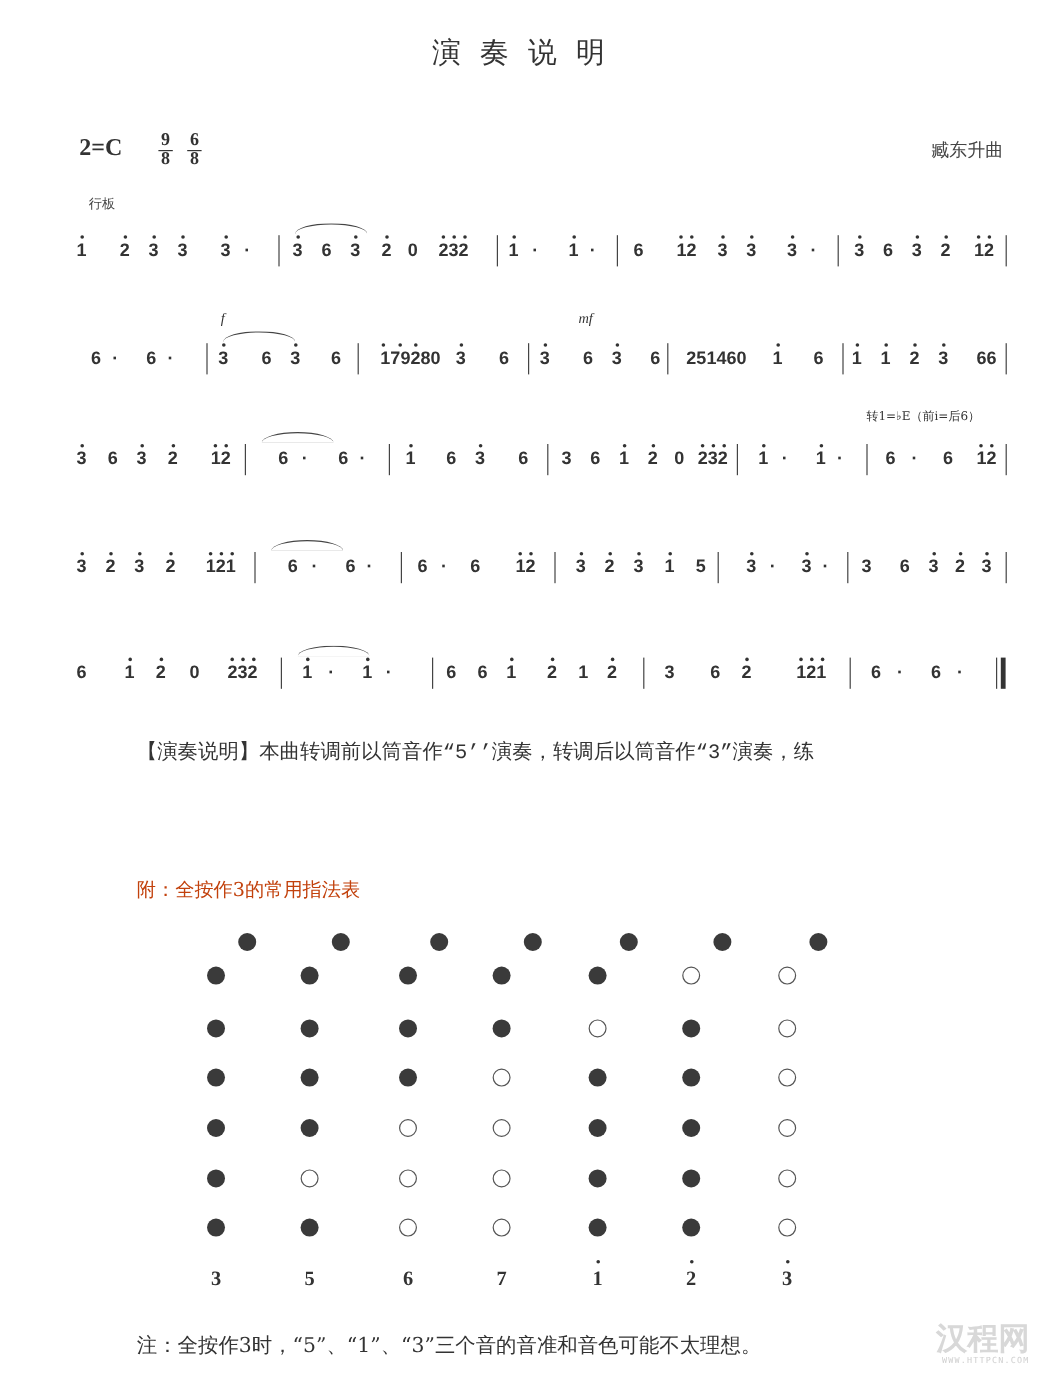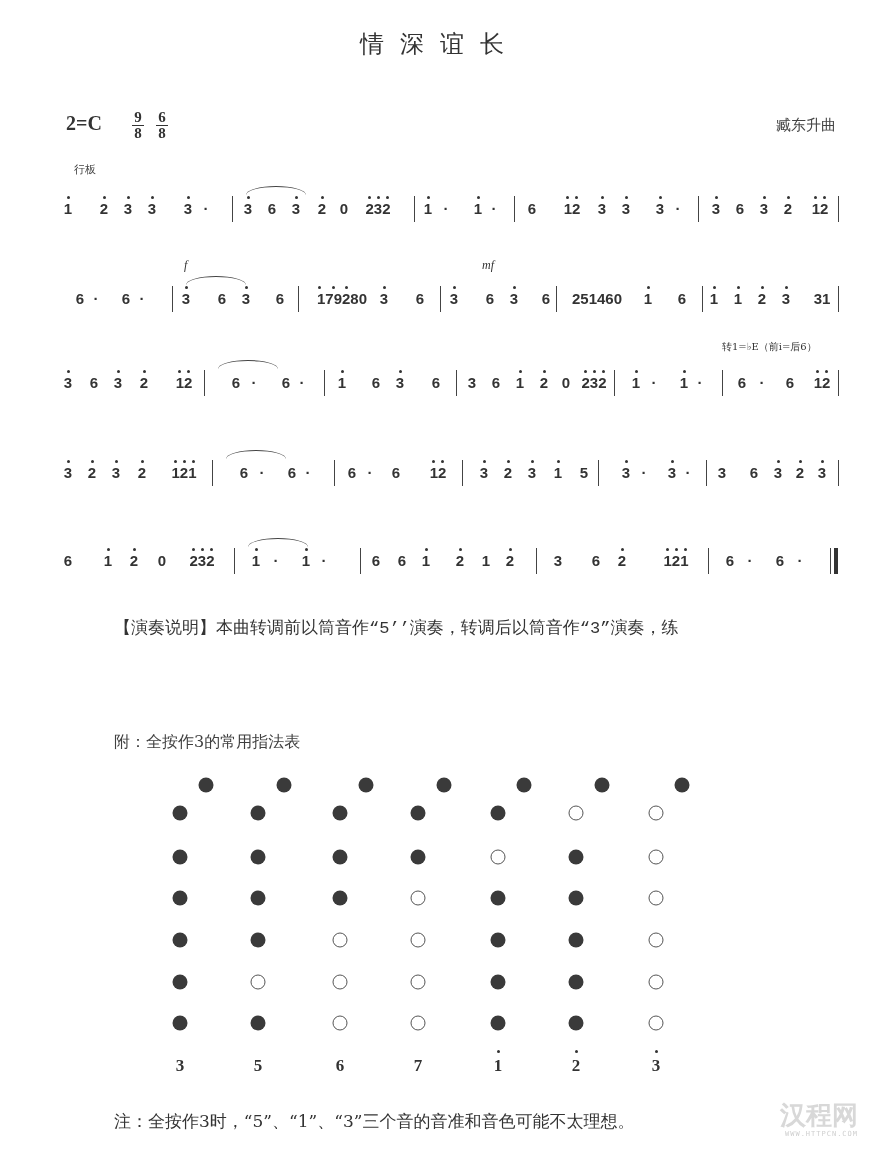--- a/index.html
+++ b/index.html
@@ -12,34 +12,34 @@
   .frac { position:absolute; display:flex; flex-direction:column; align-items:center; font-family:"Liberation Serif", serif; font-weight:bold; font-size:15px; line-height:15px; color:#333;}
   .composer { right: 44px; top: 116px; font-family: "DejaVu Serif", serif; font-size: 15px; color:#444; }
   .tempo { left: 74px; top: 162px; font-family: "DejaVu Serif", serif; font-size: 11px; color:#444; }
   .n { position:absolute; font-family:"Liberation Sans", sans-serif; font-weight:bold; font-size:15px; color:#333; transform:translateX(-50%); }
   .bar { position:absolute; width:1px; height:26px; background:#444; }
   .dot { position:absolute; width:3px; height:3px; border-radius:50%; background:#333; }
   .slur { position:absolute; border-top:1.3px solid #444; border-radius:50% 50% 0 0 / 100% 100% 0 0; height:8px; }
   .dyn { position:absolute; font-family:"Liberation Serif", serif; font-style:italic; font-size:12px; color:#333; }
   .mod { position:absolute; font-family:"DejaVu Serif", serif; font-size:10px; color:#333; }
   .para { position:absolute; left:114px; width:730px; font-family:Liberation Mono, monospace; font-size:17px; line-height:34px; color:#333; }
-  .appendix { position:absolute; left:114px; top:732px; font-family:"DejaVu Serif", serif; font-size:16px; color:#404040; }
+  .appendix { position:absolute; left:114px; top:732px; font-family:"DejaVu Serif", serif; font-size:16px; color:#c2410c; }
   .hole { position:absolute; width:15px; height:15px; border-radius:50%; box-sizing:border-box; transform:translate(-50%,-50%); }
   .hole.closed { background:#3a3a3a; }
   .hole.open { border:1px solid #555; background:#fff; }
   .chartlabel { position:absolute; font-family:"Liberation Serif", serif; font-weight:bold; font-size:17px; color:#333; transform:translateX(-50%); }
   .note { position:absolute; left:114px; top:1110px; font-family:"DejaVu Serif", serif; font-size:17px; color:#333; }
   .wm { position:absolute; right:22px; top:1098px; font-family:"DejaVu Sans", sans-serif; font-size:26px; color:#d8d8d8; font-weight:bold; }
   .wm2 { position:absolute; right:22px; top:1130px; font-family:"DejaVu Sans Mono", monospace; font-size:7px; color:#cfcfcf; letter-spacing:1px; }
   .finalbar { position:absolute; width:4px; height:26px; background:#333; }
 </style>
 </head>
 <body>
 
-<div class="abs title">情深谊长</div>
+<div class="abs title">演奏说明</div>
 
 <div class="abs key">2=C</div>
 <div class="frac" style="left:132px; top:110px;">
   <span>9</span>
   <span style="width:12px;height:1px;background:#333;"></span>
   <span>8</span>
 </div>
 <div class="frac" style="left:156px; top:110px;">
   <span>6</span>
   <span style="width:12px;height:1px;background:#333;"></span>
@@ -133,21 +133,21 @@
     <span class="dot" style="left: 646.5px; top: 286px;"></span>
     <span class="n" style="left: 682px; top: 290px;">6</span>
     <span class="n" style="left: 714px; top: 290px;">1</span>
     <span class="dot" style="left: 712.5px; top: 286px;"></span>
     <span class="n" style="left: 738px; top: 290px;">1</span>
     <span class="dot" style="left: 736.5px; top: 286px;"></span>
     <span class="n" style="left: 762px; top: 290px;">2</span>
     <span class="dot" style="left: 760.5px; top: 286px;"></span>
     <span class="n" style="left: 786px; top: 290px;">3</span>
     <span class="dot" style="left: 784.5px; top: 286px;"></span>
-    <span class="n" style="left: 822px; top: 290px;">31</span>
+    <span class="n" style="left: 822px; top: 290px;">66</span>
     <span class="bar" style="left: 172px; top: 286px;"></span>
     <span class="bar" style="left: 298px; top: 286px;"></span>
     <span class="bar" style="left: 440px; top: 286px;"></span>
     <span class="bar" style="left: 556px; top: 286px;"></span>
     <span class="bar" style="left: 702px; top: 286px;"></span>
     <span class="bar" style="left: 838px; top: 286px;"></span>
     <span class="dyn" style="left: 184px; top: 258px;">f</span>
     <span class="dyn" style="left: 482px; top: 258px;">mf</span>
     <span class="slur" style="left: 186px; width: 60px; top: 276px;"></span>
     <span class="n" style="left: 68px; top: 374px;">3</span>

